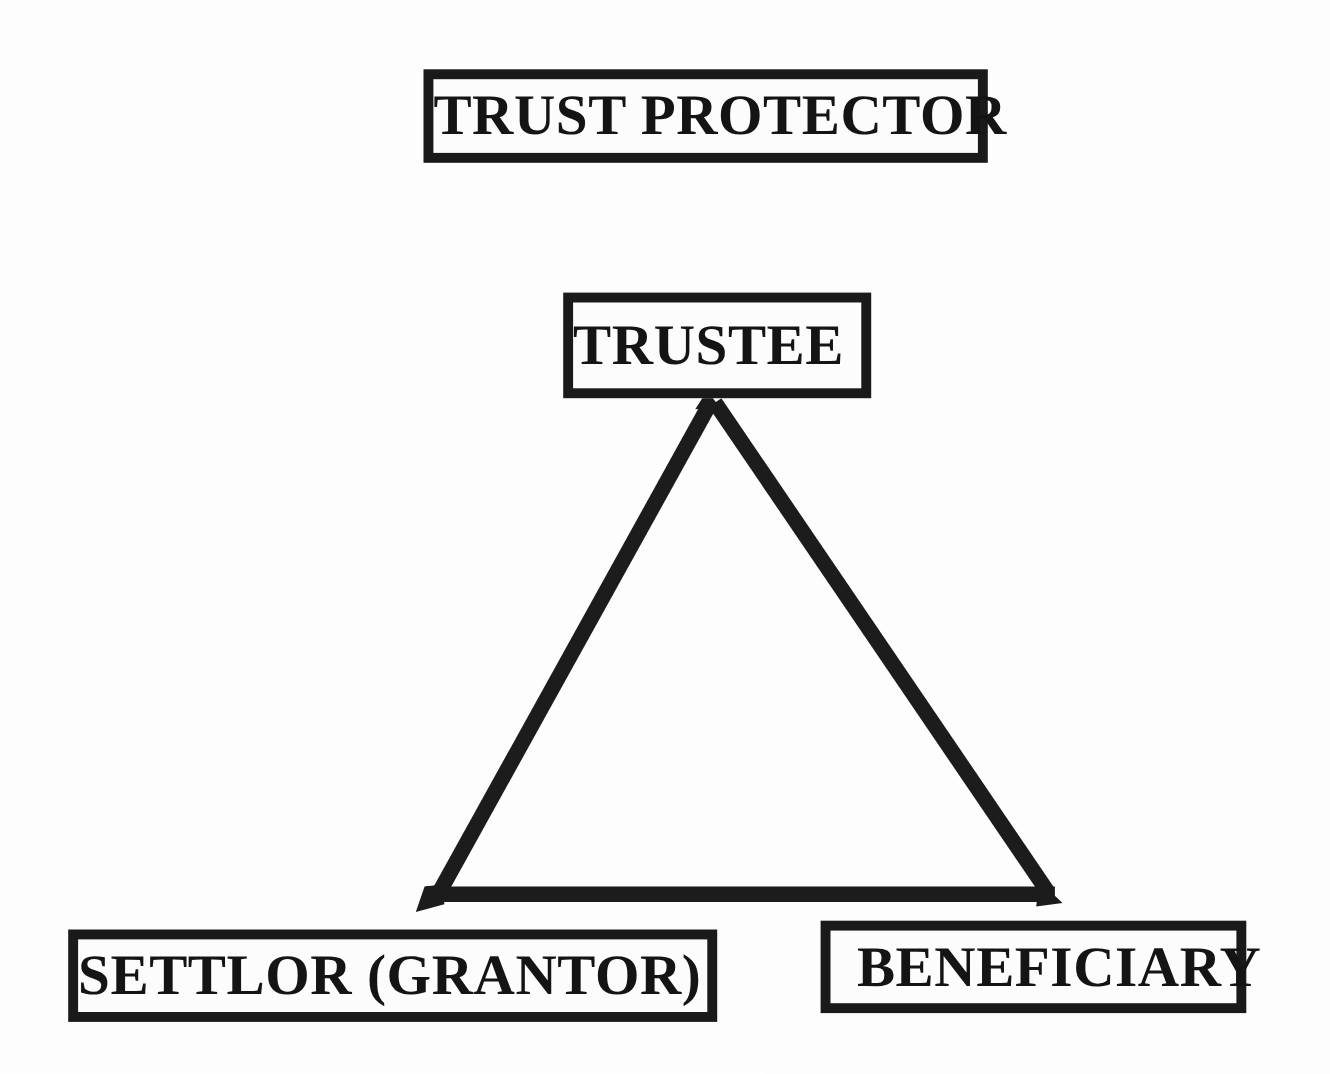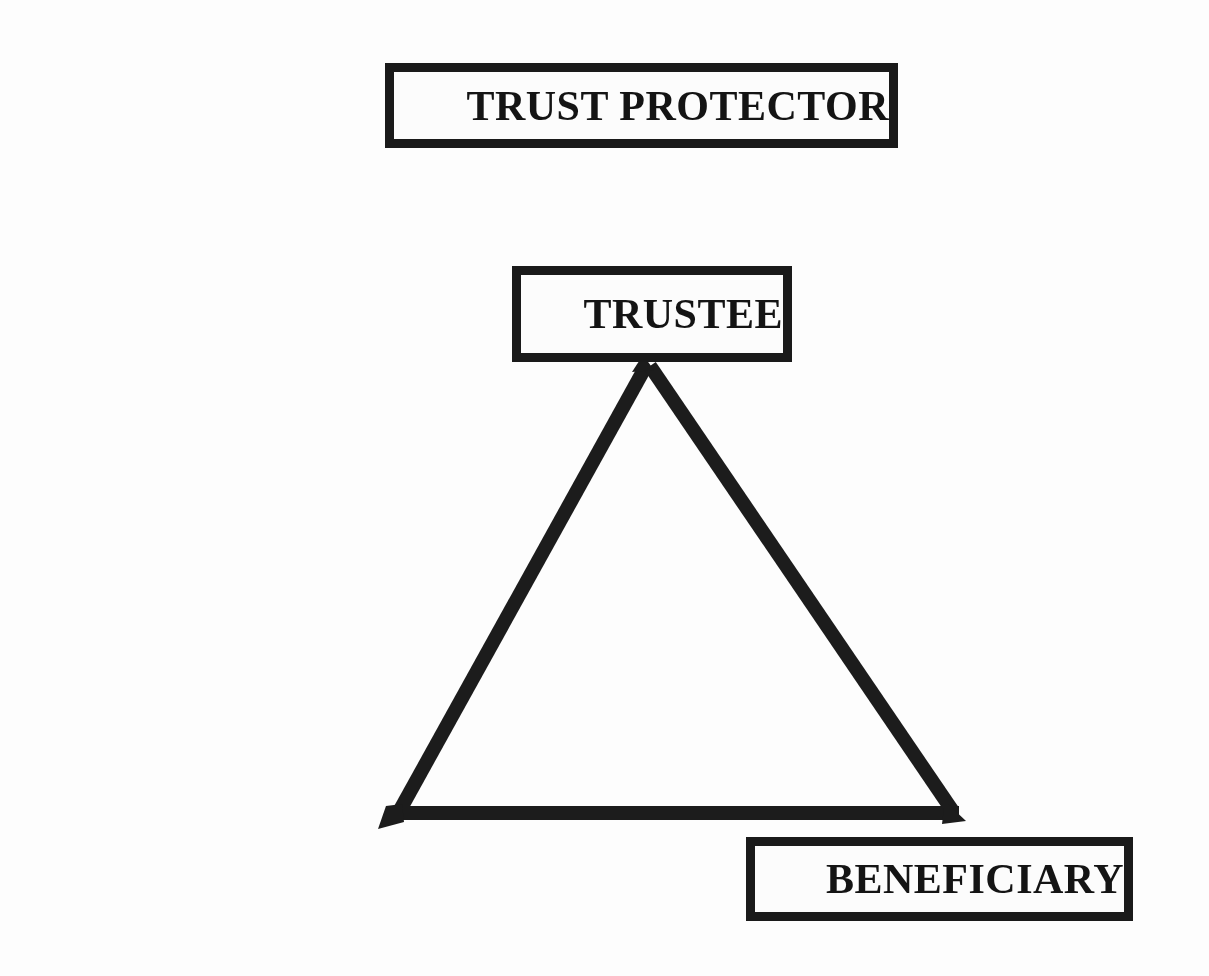--- a/index.html
+++ b/index.html
@@ -22,32 +22,32 @@
     width: 1209px;
     height: 976px;
   }
   .node-box {
     position: absolute;
     box-sizing: border-box;
     border: 9px solid #1a1a1a;
     background: #fcfcfc;
     display: flex;
     align-items: center;
-    justify-content: flex-end;
+    justify-content: flex-start;
     font-weight: bold;
-    font-size: 42px;
+    font-size: 52px;
     letter-spacing: 0.5px;
     color: #141414;
     white-space: nowrap;
     text-align: center;
   }
   .box-trust-protector { left: 385px; top: 63px;  width: 513px; height: 85px; }
   .box-trustee         { left: 512px; top: 266px; width: 280px; height: 96px; }
   .box-settlor         { left: 62px;  top: 845px; width: 590px; height: 84px; }
-  .box-beneficiary     { left: 746px; top: 837px; width: 387px; height: 84px; }
+  .box-beneficiary     { left: 746px; top: 837px; width: 387px; height: 84px; padding-left: 24px; }
 </style>
 </head>
 <body>
 
 <div class="page">
 
   <svg class="triangle-svg" viewBox="0 0 1209 976" xmlns="http://www.w3.org/2000/svg">
     <g stroke="#1c1c1c" stroke-width="14" fill="none">
       <line x1="646" y1="366" x2="400" y2="810"></line>
       <line x1="650" y1="366" x2="952" y2="810"></line>
@@ -61,18 +61,21 @@
   </svg>
 
   <div class="node-box box-trust-protector">
     <span>TRUST PROTECTOR</span>
   </div>
 
   <div class="node-box box-trustee">
     <span>TRUSTEE</span>
   </div>
 
+  <div class="node-box box-settlor">
+    <span>SETTLOR (GRANTOR)</span>
+  </div>
 
   <div class="node-box box-beneficiary">
     <span>BENEFICIARY</span>
   </div>
 
 </div>
 
 </body></html>

